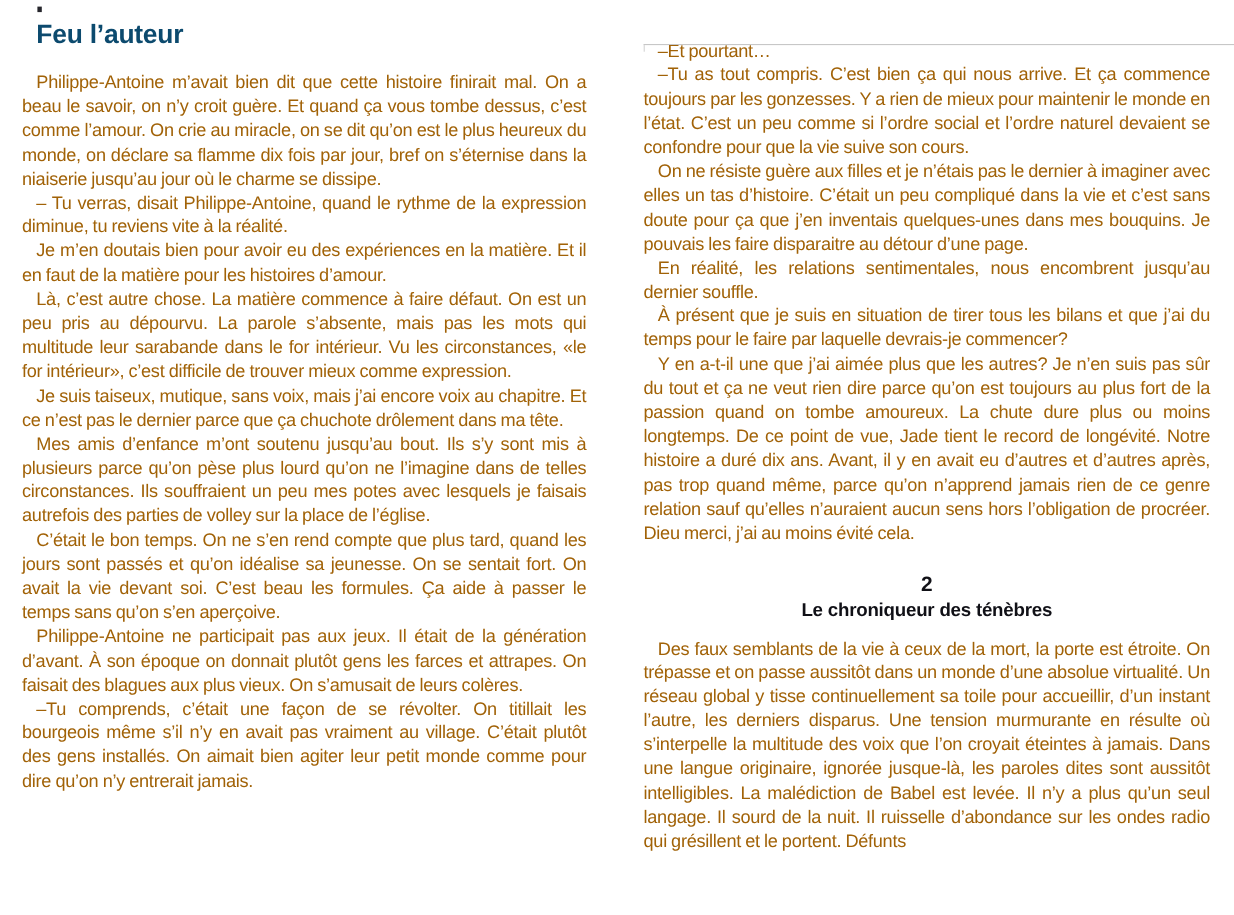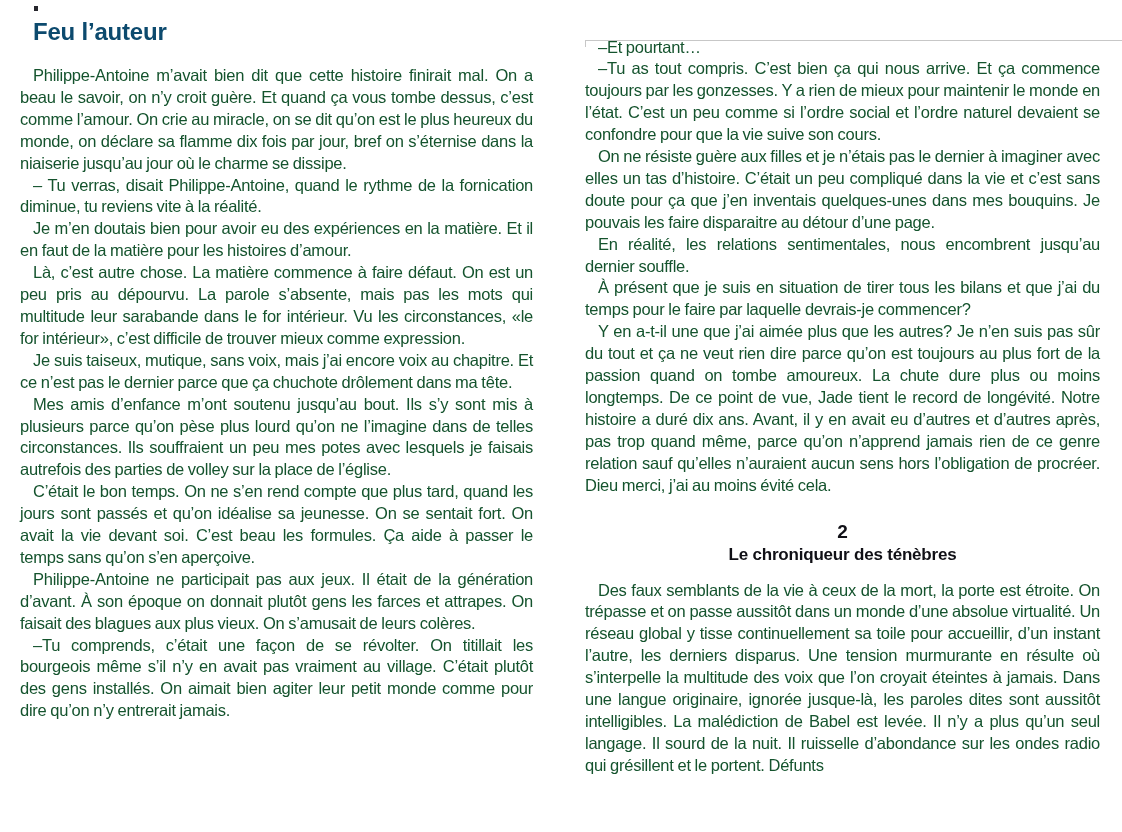--- a/index.html
+++ b/index.html
@@ -13,21 +13,21 @@
     padding: 18px 22px 0 20px;
     display: flex; gap: 52px;
     background: #ffffff;
   }
   .col { box-sizing: border-box; }
   .col.left  { width: 513px; }
   .col.right { width: 515px; }
 
   .body-par {
     margin: 0;
-    color: #14532d;
+    color: #a16207;
     font-size: 16.5px;
     line-height: 21.9px;
     text-align: justify;
     text-indent: 13px;
     letter-spacing: -0.25px;
     word-spacing: -0.5px;
   }
 
   .section-heading {
     margin: 0 0 19px 13px;
@@ -69,21 +69,21 @@
 </style>
 </head>
 <body>
 
 <div class="page">
 
   <section class="col left">
     <span class="artifact-dot"></span>
     <h1 class="section-heading">Feu l’auteur</h1>
     <p class="body-par">Philippe-Antoine m’avait bien dit que cette histoire finirait mal. On a beau le savoir, on n’y croit guère. Et quand ça vous tombe dessus, c’est comme l’amour. On crie au miracle, on se dit qu’on est le plus heureux du monde, on déclare sa flamme dix fois par jour, bref on s’éternise dans la niaiserie jusqu’au jour où le charme se dissipe.</p>
-    <p class="body-par">– Tu verras, disait Philippe-Antoine, quand le rythme de la fornication diminue, tu reviens vite à la réalité.</p>
+    <p class="body-par">– Tu verras, disait Philippe-Antoine, quand le rythme de la expression diminue, tu reviens vite à la réalité.</p>
     <p class="body-par">Je m’en doutais bien pour avoir eu des expériences en la matière. Et il en faut de la matière pour les histoires d’amour.</p>
     <p class="body-par">Là, c’est autre chose. La matière commence à faire défaut. On est un peu pris au dépourvu. La parole s’absente, mais pas les mots qui multitude leur sarabande dans le for intérieur. Vu les circonstances, «le for intérieur», c’est difficile de trouver mieux comme expression.</p>
     <p class="body-par">Je suis taiseux, mutique, sans voix, mais j’ai encore voix au chapitre. Et ce n’est pas le dernier parce que ça chuchote drôlement dans ma tête.</p>
     <p class="body-par">Mes amis d’enfance m’ont soutenu jusqu’au bout. Ils s’y sont mis à plusieurs parce qu’on pèse plus lourd qu’on ne l’imagine dans de telles circonstances. Ils souffraient un peu mes potes avec lesquels je faisais autrefois des parties de volley sur la place de l’église.</p>
     <p class="body-par">C’était le bon temps. On ne s’en rend compte que plus tard, quand les jours sont passés et qu’on idéalise sa jeunesse. On se sentait fort. On avait la vie devant soi. C’est beau les formules. Ça aide à passer le temps sans qu’on s’en aperçoive.</p>
     <p class="body-par">Philippe-Antoine ne participait pas aux jeux. Il était de la génération d’avant. À son époque on donnait plutôt gens les farces et attrapes. On faisait des blagues aux plus vieux. On s’amusait de leurs colères.</p>
     <p class="body-par">–Tu comprends, c’était une façon de se révolter. On titillait les bourgeois même s’il n’y en avait pas vraiment au village. C’était plutôt des gens installés. On aimait bien agiter leur petit monde comme pour dire qu’on n’y entrerait jamais.</p>
   </section>
 
   <section class="col right">

